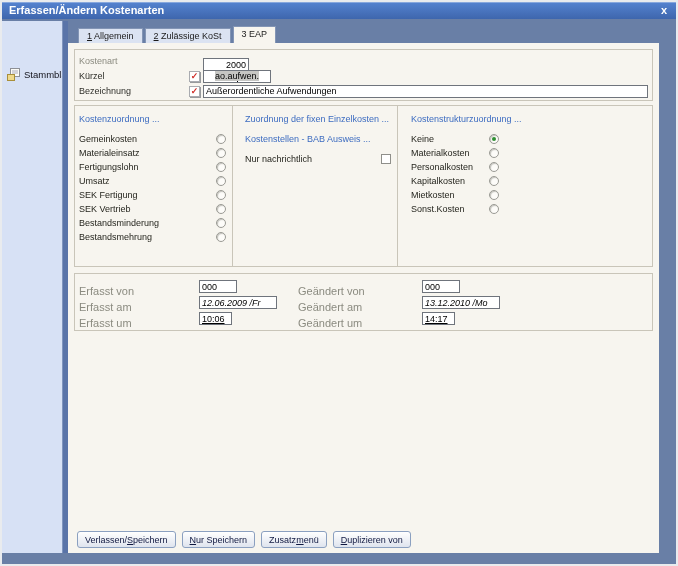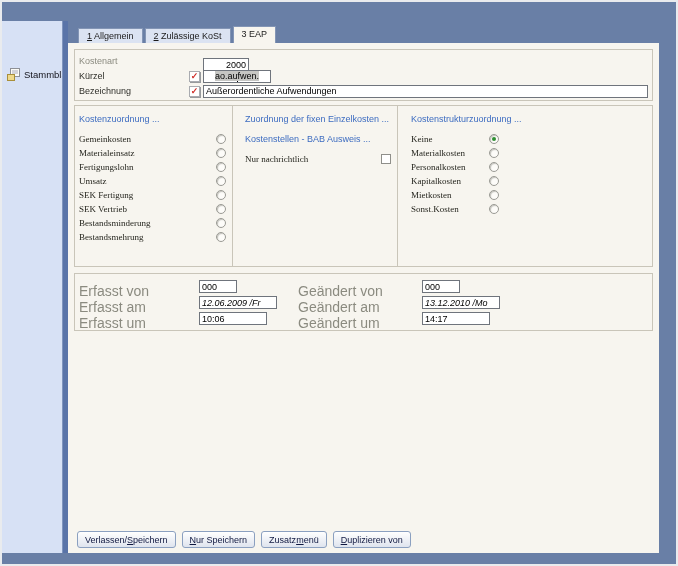--- a/index.html
+++ b/index.html
@@ -93,61 +93,65 @@
   .caret{display:inline-block;width:1px;height:9px;background:#000;flex:none;}
   
   .box2{left:6px;top:62px;width:579px;height:162px;display:flex;}
   .col{box-sizing:border-box;padding:6px 6px 0 4px;}
   .col1{width:158px;border-right:1px solid #c9c5b9;}
   .col2{width:165px;border-right:1px solid #c9c5b9;padding-left:12px;}
   .col3{flex:1;padding-left:13px;}
   .ghead{font-size:9px;color:#3d6cc0;margin:2px 0 9px 0;white-space:nowrap;}
   .ghead.second{margin-top:10px;}
   .opt{display:flex;justify-content:space-between;align-items:center;height:12px;margin-bottom:2px;}
-  .olabel{font-size:9px;color:#26261f;white-space:nowrap;font-family:Liberation Serif, serif;}
+  .olabel{font-size:9px;color:#26261f;white-space:nowrap;}
   .col3 .opt{width:88px;}
   .ctl{
     box-sizing:border-box;width:10px;height:10px;flex:none;
     border:1px solid #9a9a94;background:#fdfcf9;
     box-shadow:inset 1px 1px 1px rgba(140,140,130,.5);
   }
   .ctl.radio{border-radius:50%;}
   .ctl.radio.checked::after{
     content:"";display:block;width:4px;height:4px;margin:2px auto;
     border-radius:50%;background:#2f8f33;
   }
   .ctl.checkbox{box-shadow:none;border:1px solid #8f8f8a;background:#ffffff;}
   
   .box3{left:6px;top:230px;width:579px;height:58px;display:flex;padding:5px 0 0 4px;}
   .ahalf1{width:219px;flex:none;}
   .ahalf2{flex:1;}
   .arow{display:flex;align-items:center;height:15px;margin-bottom:1px;}
-  .alabel{font-size:14px;color:#8b8b80;flex:none;margin-top:8px;}
+  .alabel{font-size:11px;color:#8b8b80;flex:none;margin-top:8px;}
   .ahalf1 .alabel{width:120px;}
   .ahalf2 .alabel{width:124px;}
   .w-user{width:38px;}
   .w-date{width:78px;font-style:italic;}
-  .w-time{width:68px;}
+  .w-time{width:33px;text-decoration:underline;}
   
   .actions{position:absolute;left:9px;top:488px;display:flex;gap:6px;}
   .btn{
     box-sizing:border-box;height:17px;
     background:linear-gradient(#ffffff,#dfe4ee);
     border:1px solid #8ba0c0;border-radius:3px;
     font-family:"Liberation Sans", sans-serif;
     font-size:9px;color:#101840;
     padding:2px 7px;white-space:nowrap;cursor:default;
   }
   .btn .key{text-decoration:underline;}
 </style>
 </head>
 <body>
 
 <div class="window">
 
+  <div class="titlebar">
+    <span>Erfassen/Ändern Kostenarten</span>
+    <span class="close">x</span>
+  </div>
 
   <div class="sidebar">
     <div class="side-item">
       <span style="display:inline-flex;">
         <svg width="13" height="13" viewBox="0 0 13 13">
           <rect x="3.5" y="0.5" width="9" height="8" fill="#fbfbf6" stroke="#8e9096"></rect>
           <line x1="5" y1="3" x2="11" y2="3" stroke="#aab" stroke-width="1"></line>
           <line x1="5" y1="5" x2="11" y2="5" stroke="#aab" stroke-width="1"></line>
           <rect x="0.5" y="6.5" width="7" height="6" fill="#efd98a" stroke="#a98f3a"></rect>
         </svg>

